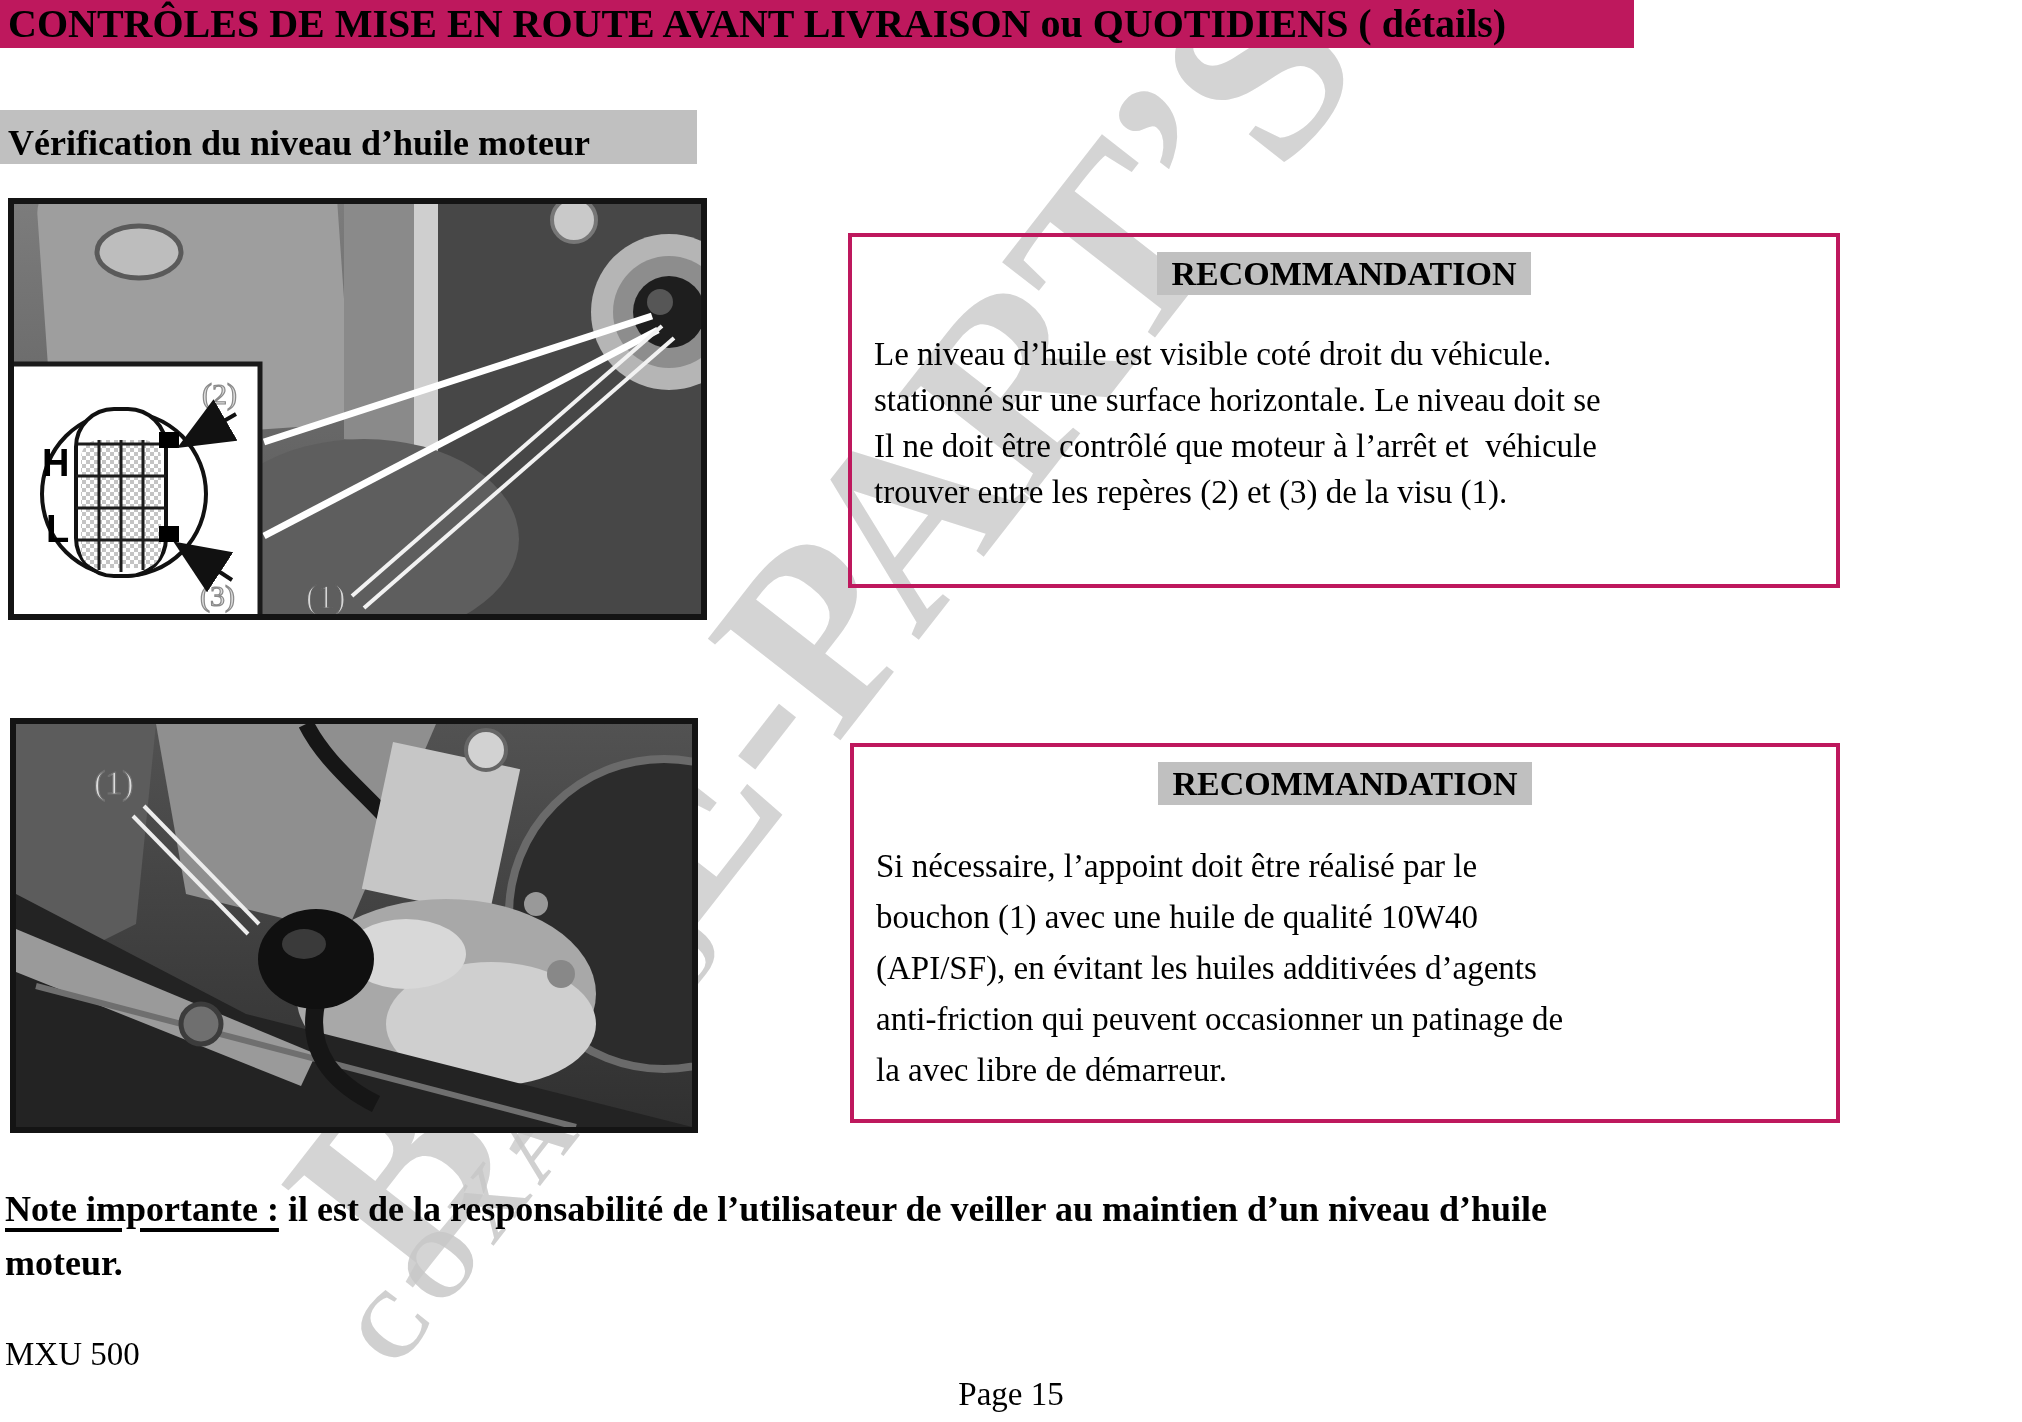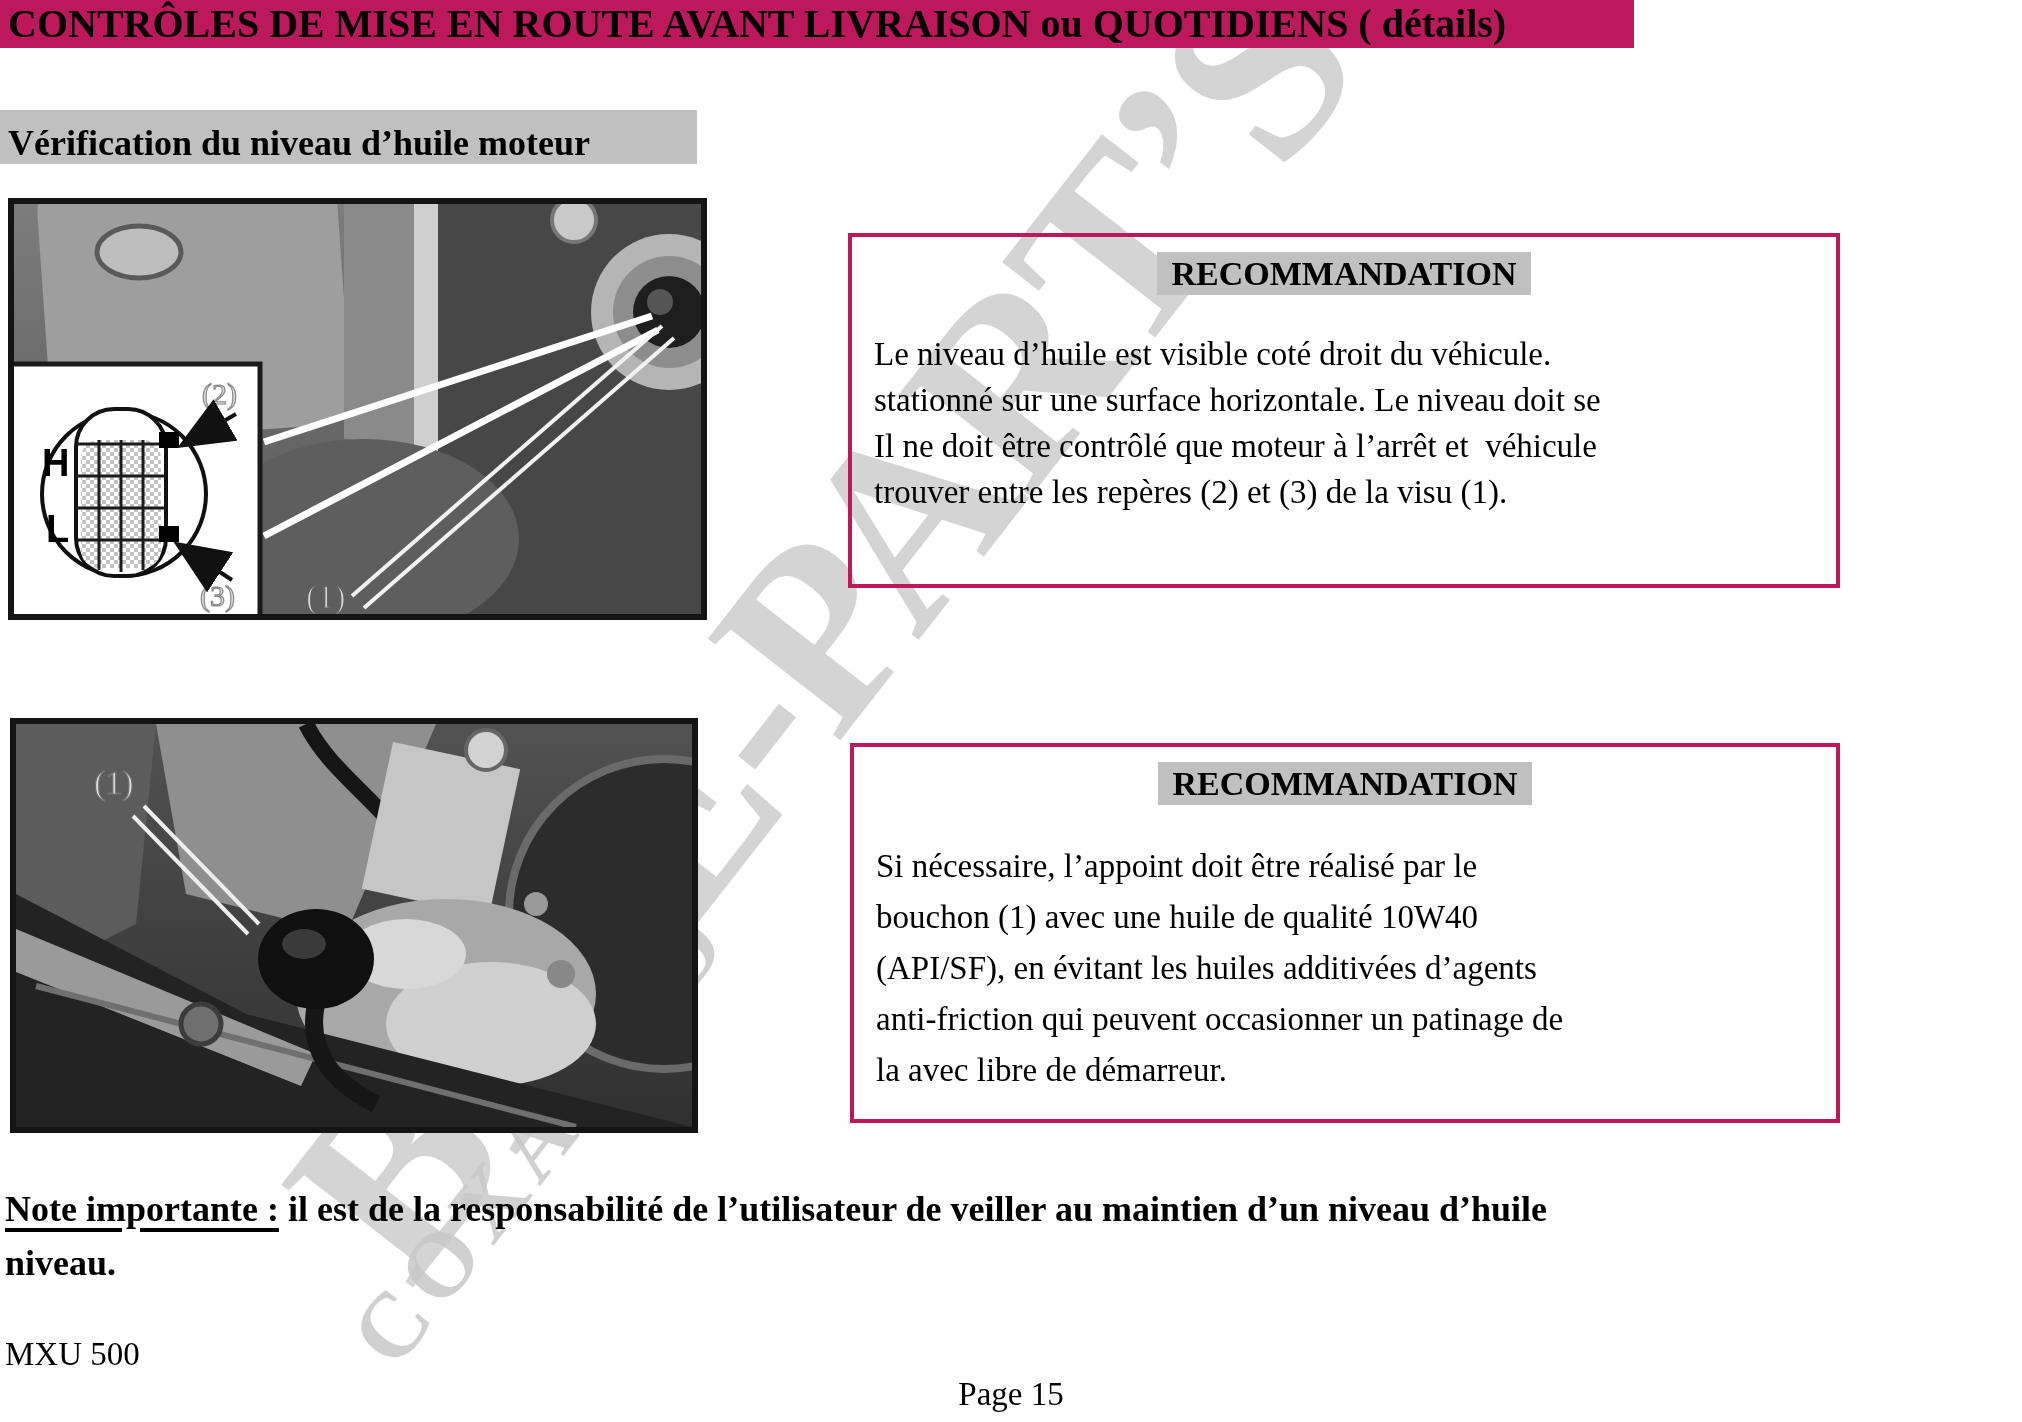--- a/index.html
+++ b/index.html
@@ -183,19 +183,19 @@
       <div>Si nécessaire, l’appoint doit être réalisé par le</div>
       <div>bouchon (1) avec une huile de qualité 10W40</div>
       <div>(API/SF), en évitant les huiles additivées d’agents</div>
       <div>anti-friction qui peuvent occasionner un patinage de</div>
       <div>la avec libre de démarreur.</div>
     </div>
   </div>
 
   <div class="note">
     <span class="lead">Note importante :</span><span class="rest"> il est de la responsabilité de l’utilisateur de veiller au maintien d’un niveau d’huile</span>
-    <div>niveau.</div>
+    <div>moteur.</div>
   </div>
 
   <div class="model">MXU 500</div>
   <div class="page-number">Page 15</div>
 
 </div>
 
 </body></html>

